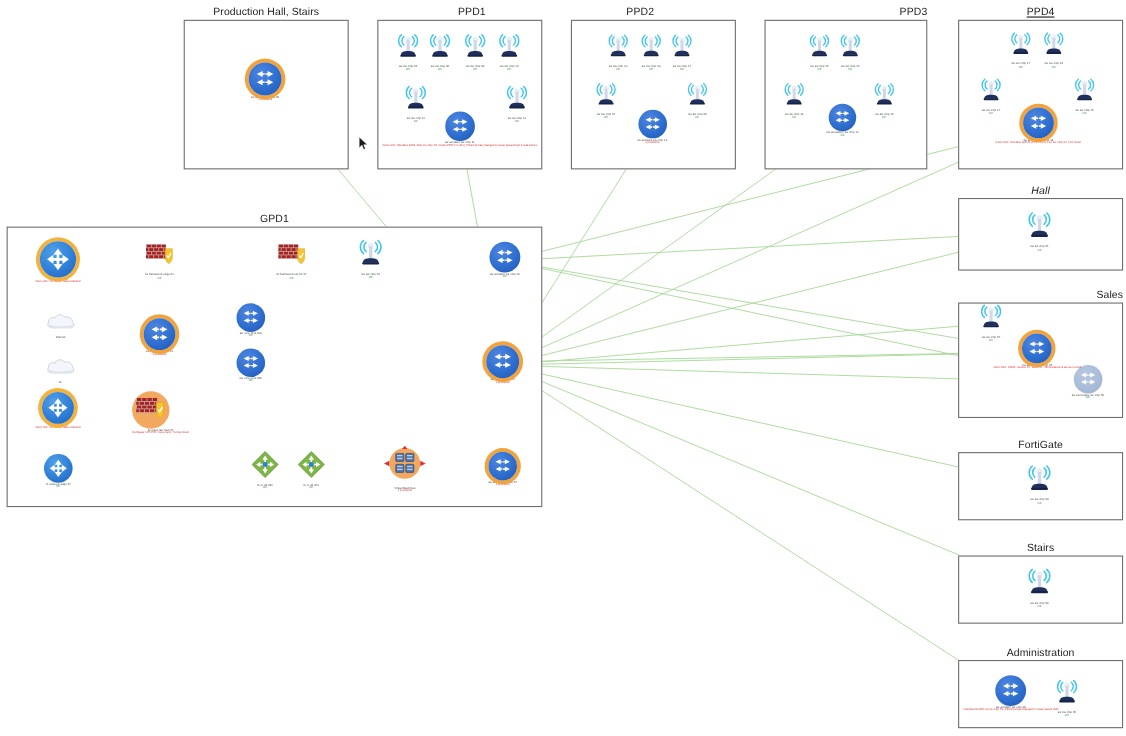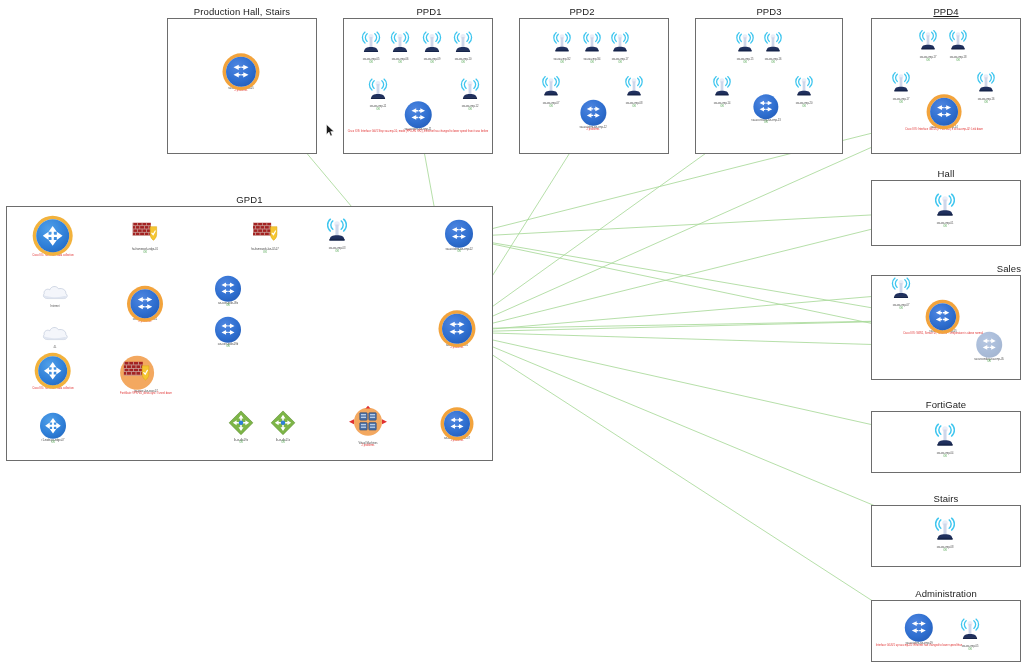--- a/index.html
+++ b/index.html
@@ -116,27 +116,27 @@
     </svg>
 
   <div id="groups-layer">
       <div class="group" style="left: 167px; top: 18px; width: 150px; height: 136px;"></div>
       <div class="group-title" style="left: 167px; width: 150px; top: 6px;">Production Hall, Stairs</div>
       <div class="group" style="left: 343px; top: 18px; width: 150px; height: 136px;"></div>
       <div class="group-title" style="left: 354px; width: 150px; top: 6px;">PPD1</div>
       <div class="group" style="left: 519px; top: 18px; width: 150px; height: 136px;"></div>
       <div class="group-title" style="left: 507px; width: 150px; top: 6px;">PPD2</div>
       <div class="group" style="left: 695px; top: 18px; width: 148px; height: 136px;"></div>
-      <div class="group-title" style="left: 695px; width: 148px; top: 6px;">PPD3</div>
+      <div class="group-title" style="left: 695px; width: 148px; top: 6px; text-align: right;">PPD3</div>
       <div class="group" style="left: 871px; top: 18px; width: 150px; height: 136px;"></div>
       <div class="group-title" style="left: 871px; width: 150px; top: 6px; text-decoration: underline;">PPD4</div>
       <div class="group" style="left: 6px; top: 206px; width: 487px; height: 255px;"></div>
       <div class="group-title" style="left: 6px; width: 487px; top: 194px;">GPD1</div>
       <div class="group" style="left: 871px; top: 180px; width: 150px; height: 66px;"></div>
-      <div class="group-title" style="left: 871px; width: 150px; top: 168px;">Hall</div>
+      <div class="group-title" style="left: 871px; width: 150px; top: 168px; font-style: italic;">Hall</div>
       <div class="group" style="left: 871px; top: 275px; width: 150px; height: 105px;"></div>
       <div class="group-title" style="left: 871px; width: 150px; top: 263px; text-align: right;">Sales</div>
       <div class="group" style="left: 871px; top: 411px; width: 150px; height: 62px;"></div>
       <div class="group-title" style="left: 871px; width: 150px; top: 399px;">FortiGate</div>
       <div class="group" style="left: 871px; top: 505px; width: 150px; height: 62px;"></div>
       <div class="group-title" style="left: 871px; width: 150px; top: 493px;">Stairs</div>
       <div class="group" style="left: 871px; top: 600px; width: 150px; height: 62px;"></div>
       <div class="group-title" style="left: 871px; width: 150px; top: 588px;">Administration</div>
     </div>
   <div id="nodes-layer">

